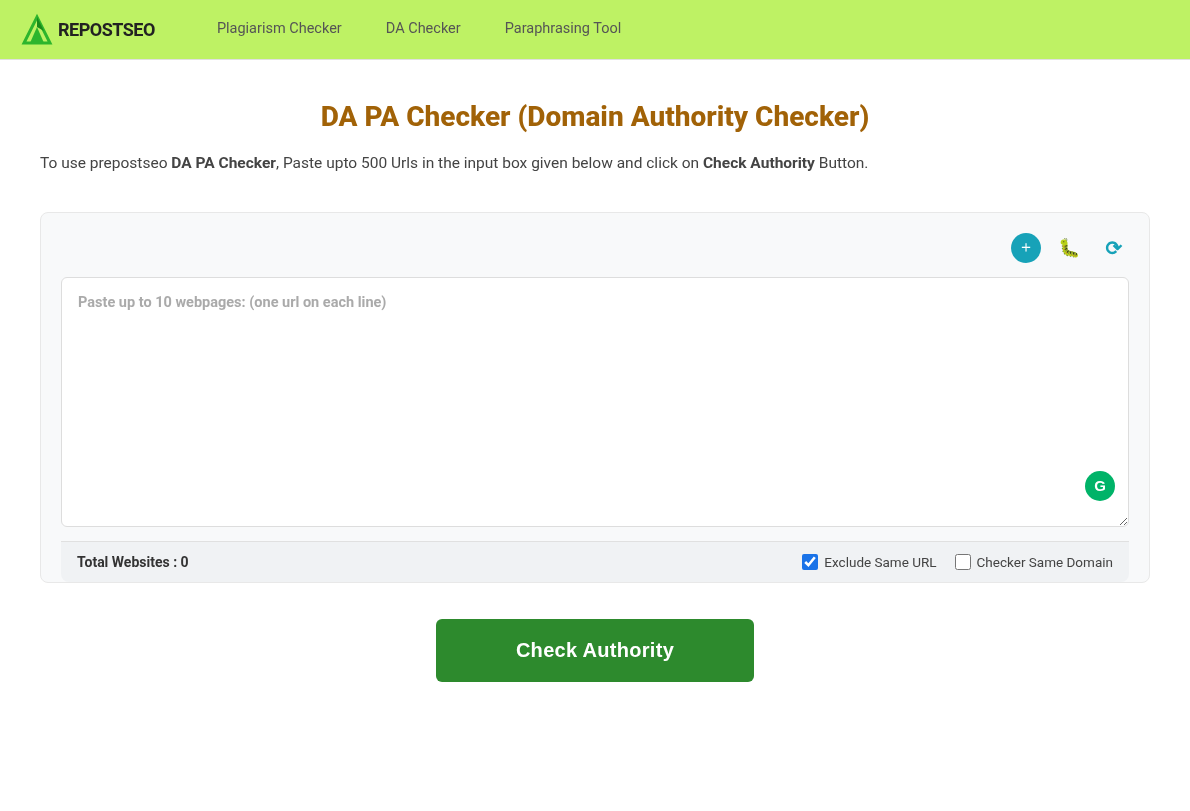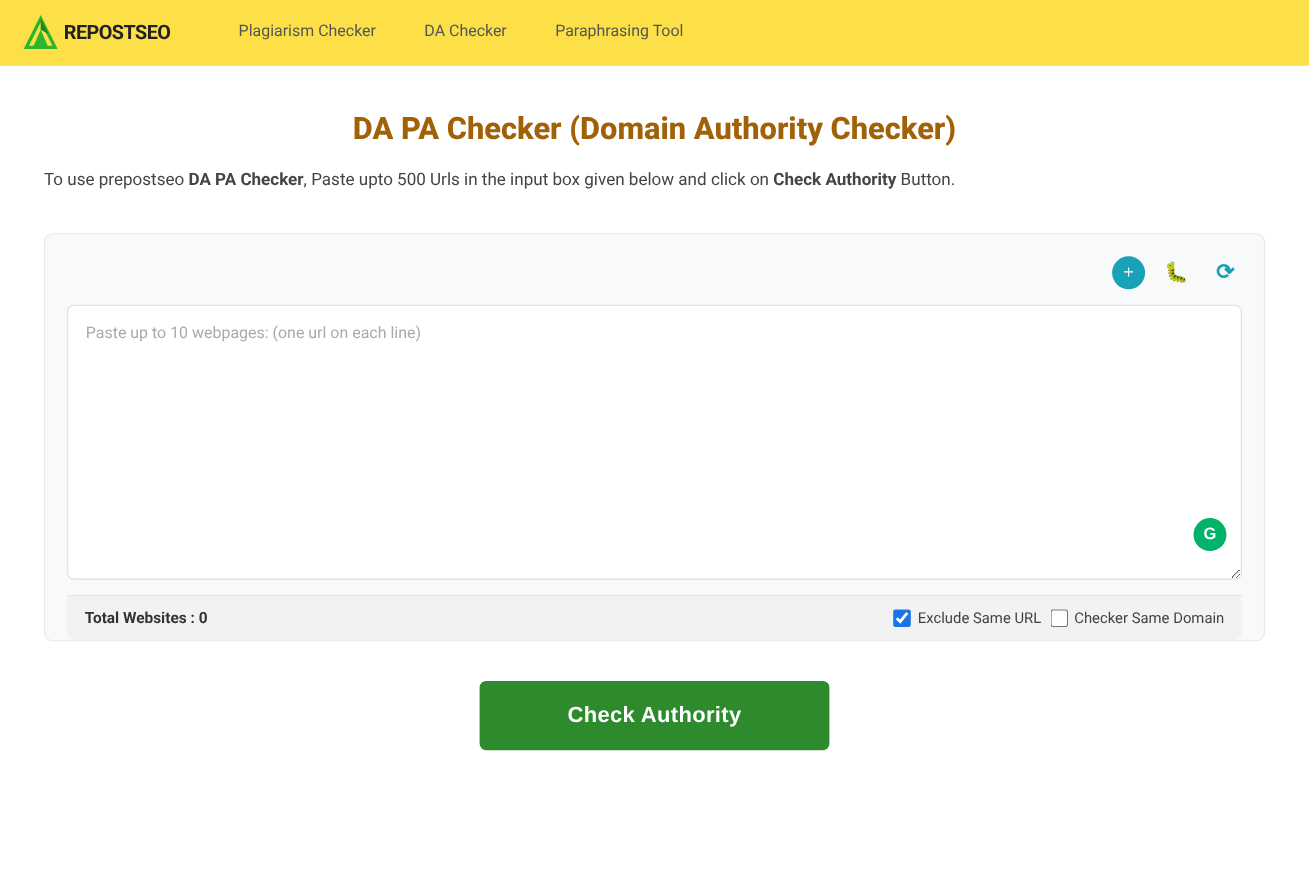--- a/index.html
+++ b/index.html
@@ -16,21 +16,21 @@
       min-height: 811px;
     }
 
     
     .navbar {
       display: flex;
       align-items: center;
       border-bottom: 1px solid #e0e0e0;
       padding: 0 20px;
       height: 60px;
-      background: #fde047;
+      background: #bef264;
     }
 
     .logo {
       display: flex;
       align-items: center;
       margin-right: 40px;
       text-decoration: none;
     }
 
     .logo-icon {
@@ -155,20 +155,21 @@
       border: 1px solid #ddd;
       border-radius: 6px;
       padding: 14px 16px;
       font-size: 14.5px;
       color: #555;
       resize: vertical;
       background: #fff;
       outline: none;
       font-family: inherit;
       line-height: 1.5;
+      font-weight: bold;
     }
 
     .url-textarea::placeholder {
       color: #aaa;
     }
 
     
     .textarea-wrapper {
       position: relative;
     }
@@ -206,21 +207,21 @@
 
     .total-websites {
       font-size: 14px;
       color: #333;
       font-weight: 700;
     }
 
     .checkbox-group {
       display: flex;
       align-items: center;
-      gap: 8px;
+      gap: 18px;
     }
 
     .checkbox-item {
       display: flex;
       align-items: center;
       gap: 6px;
       font-size: 13.5px;
       color: #444;
       cursor: pointer;
     }

